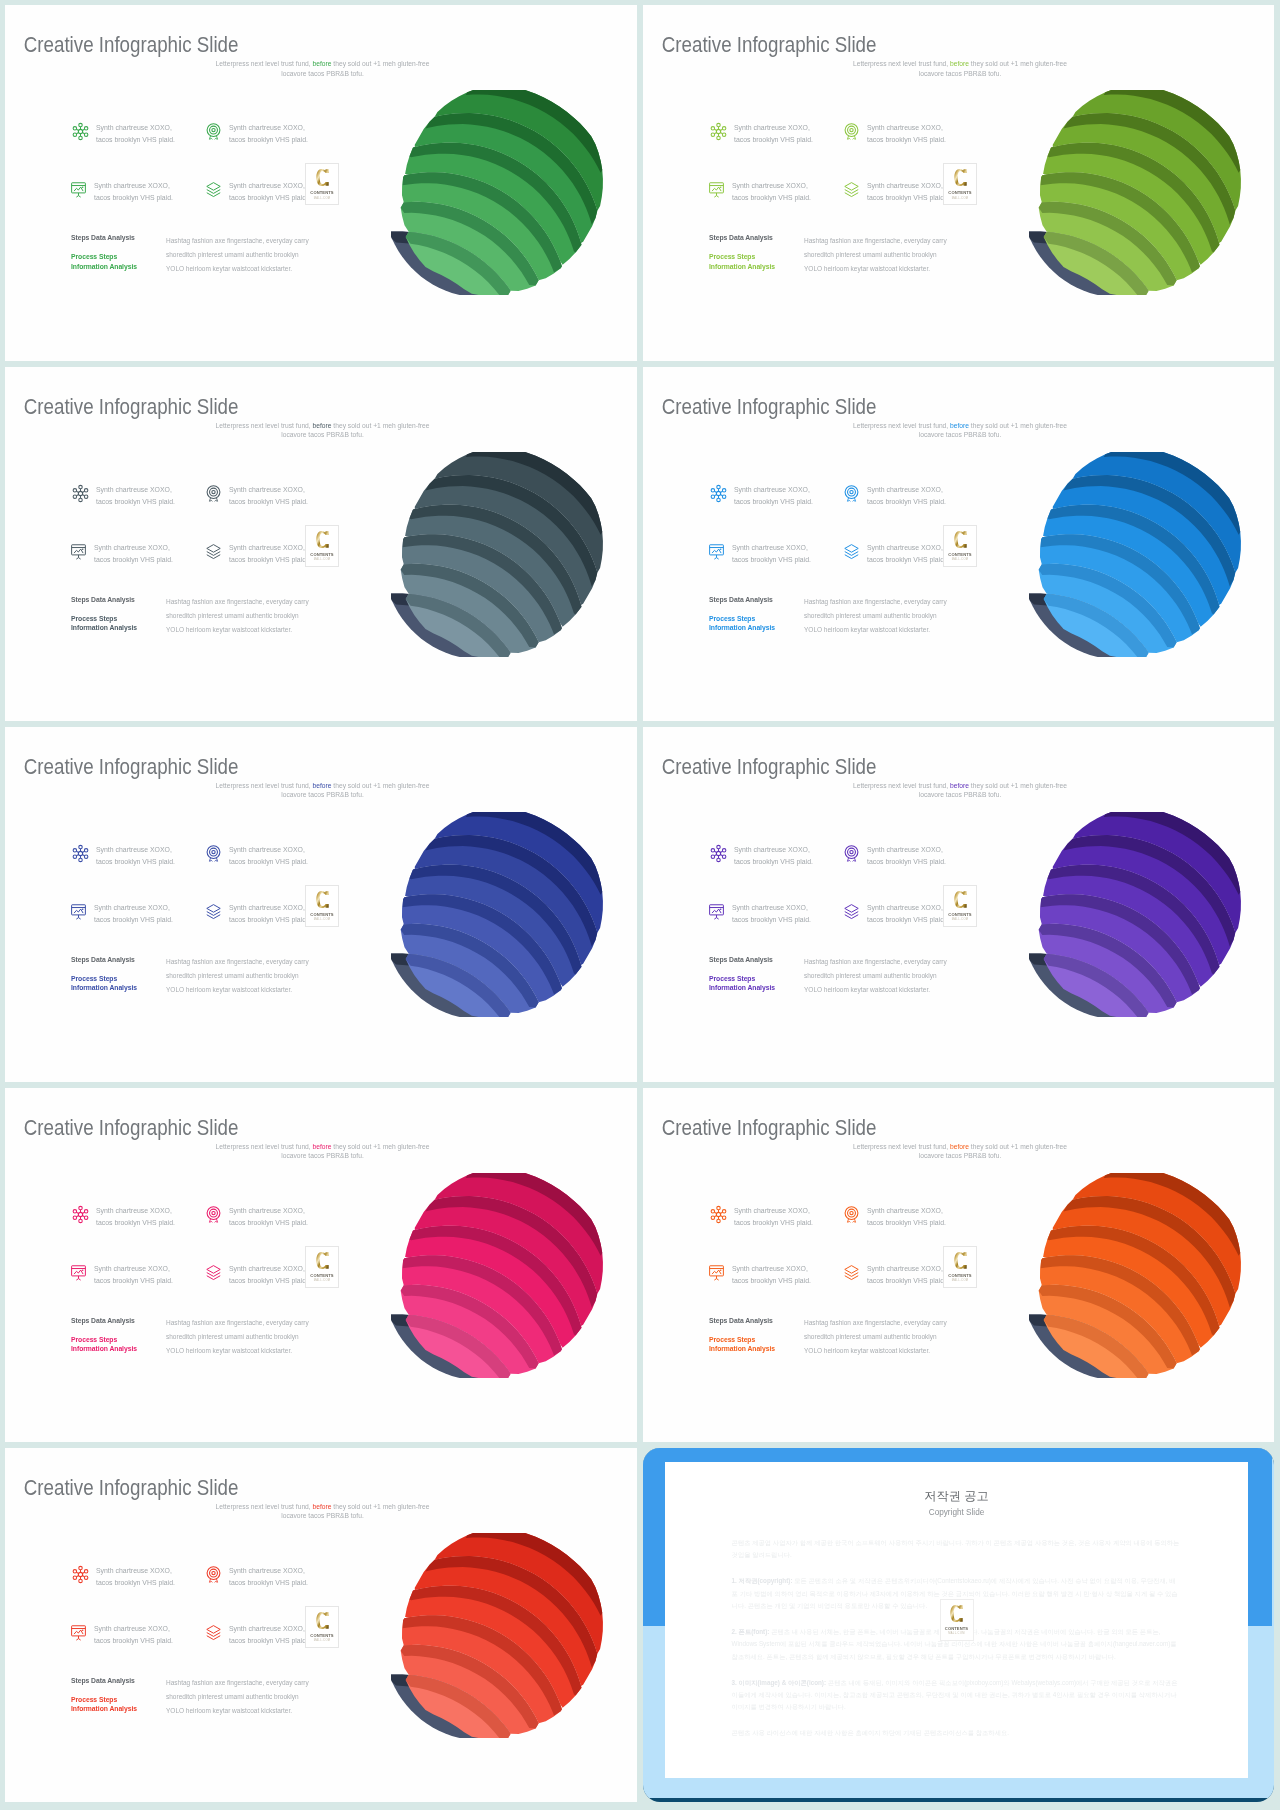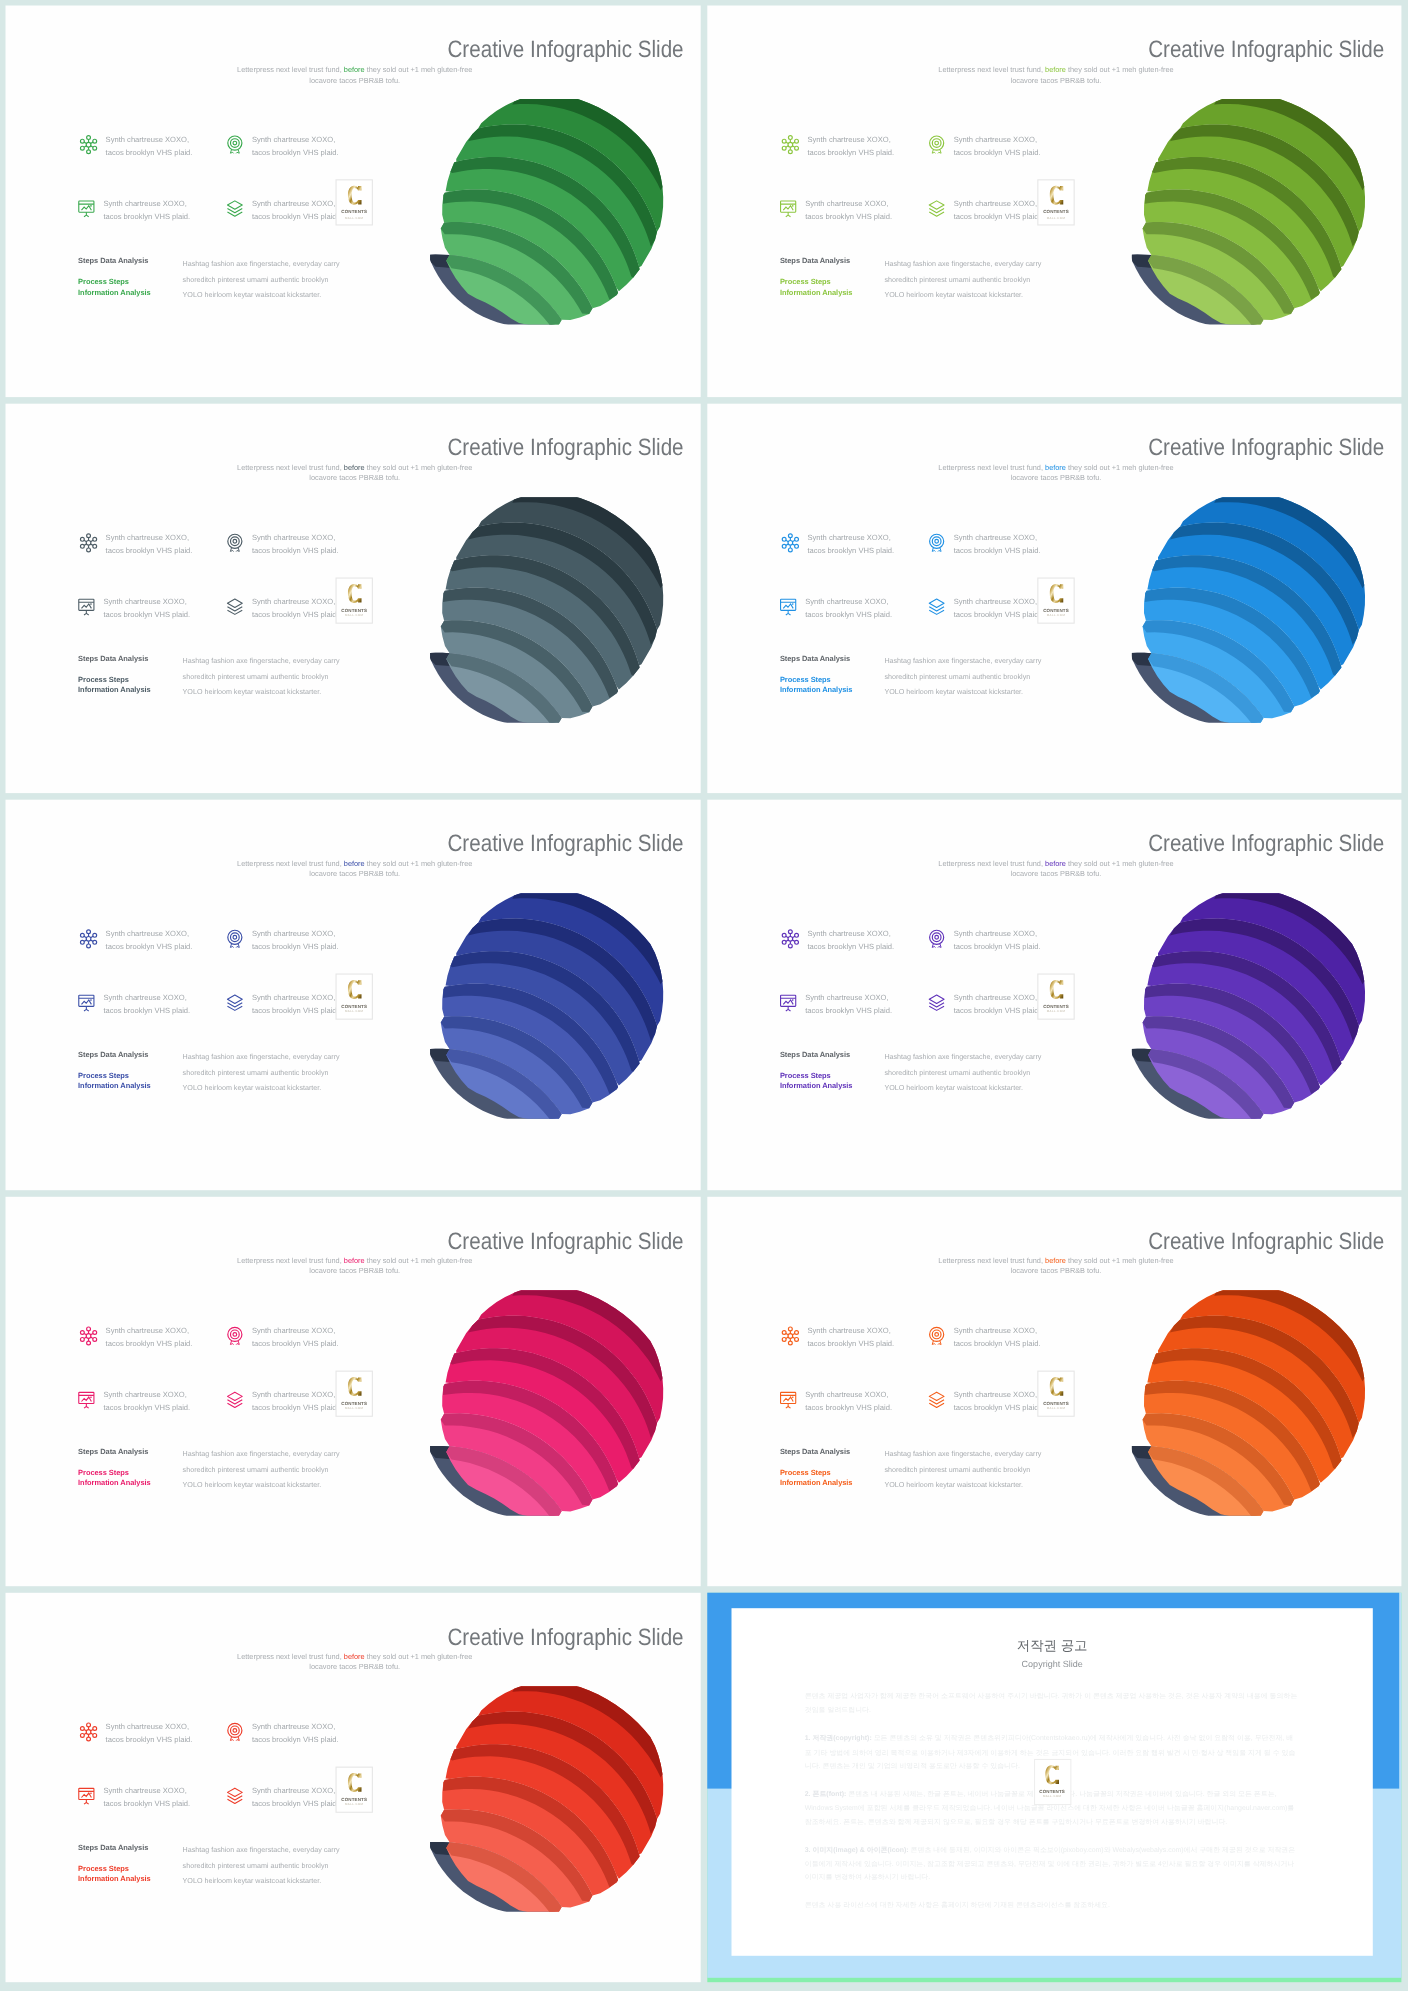--- a/index.html
+++ b/index.html
@@ -4,21 +4,21 @@
 <title>Creative Infographic Slide</title>
 <style>
 html,body{margin:0;padding:0;}
 body{width:1280px;height:1810px;background:#d7e8e6;overflow:hidden;
      font-family:"Liberation Sans",sans-serif;-webkit-font-smoothing:antialiased;}
 .grid{position:absolute;left:5px;top:5px;display:grid;grid-template-columns:632px 631px;
       grid-template-rows:355.5px 354px 355px 354px 354px;
       column-gap:6px;row-gap:6px;width:1269px;height:1797px;box-sizing:border-box;}
 .slide{background:#fefefe;position:relative;overflow:hidden;}
 
-.s-title{position:absolute;left:3px;right:0;top:30px;margin:0;text-align:right;
+.s-title{position:absolute;left:3px;right:0;top:30px;margin:0;text-align:left;
          font-size:21.5px;font-weight:400;color:#73777b;letter-spacing:0;line-height:21px;}
 .s-title span{display:inline-block;transform:scaleX(.872);transform-origin:center;}
 .s-sub{position:absolute;left:calc(50% + 1.5px);transform:translateX(-50%);top:54px;width:250px;text-align:center;
        font-size:6.7px;color:#a9adb1;line-height:1.45;margin:0;}
 .s-sub .hl{font-weight:400;}
 
 .feat{position:absolute;display:flex;align-items:flex-start;gap:6px;width:150px;}
 .feat .ic{flex:0 0 17px;height:17px;margin-top:0px;}
 .feat .tx{font-size:6.9px;color:#a2a7ab;line-height:1.75;}
 .f0{left:66px;top:117px;}
@@ -36,21 +36,21 @@
 
 .wmark{position:absolute;left:300px;top:158px;width:32px;height:40px;border:1px solid #e6e6e6;
        background:#fff;z-index:5;}
 .wm-in{position:absolute;left:0;right:0;top:4px;text-align:center;}
 .wm-c{display:block;height:19px;line-height:0;}
 .wm-c svg{display:inline-block;vertical-align:top;}
 .wm-n{font-size:4.1px;font-weight:bold;color:#6a665c;letter-spacing:.1px;margin-top:3px;}
 .wm-t{font-size:2.6px;color:#c0b8a6;letter-spacing:.4px;margin-top:1.5px;}
 
 
-.cp-outer{background:#86efac;position:relative;overflow:hidden;}
+.cp-outer{background:#0c4a6e;position:relative;overflow:hidden;border-radius:17px;}
 .cp-light{position:absolute;left:-2px;top:-5px;right:-1px;bottom:4px;background:#b9e1fa;}
 .cp-band{position:absolute;left:-1px;top:-5px;right:2px;height:183px;background:#3d9cec;}
 .cp-inner{position:absolute;left:21.6px;top:14.4px;right:25.6px;bottom:24px;background:#fff;}
 .cp-t1{text-align:center;font-size:12.2px;color:#63676b;margin:28px 0 0 0;font-weight:400;line-height:13px;}
 .cp-t2{text-align:center;font-size:8.2px;color:#8e9296;margin-top:5px;line-height:9px;}
 .cp-body{margin:20px 0 0 67px;width:450px;font-size:6.3px;color:#e9eced;line-height:12.4px;}
 .cp-p{margin:0 0 13.5px 0;}
 .cp-p b{color:#e2e5e8;font-weight:bold;}
 .cp-wm{position:absolute;left:50%;top:50%;transform:translate(-50%,-50%);width:32px;height:40px;
        border:1px solid #eee;background:#fff;}

